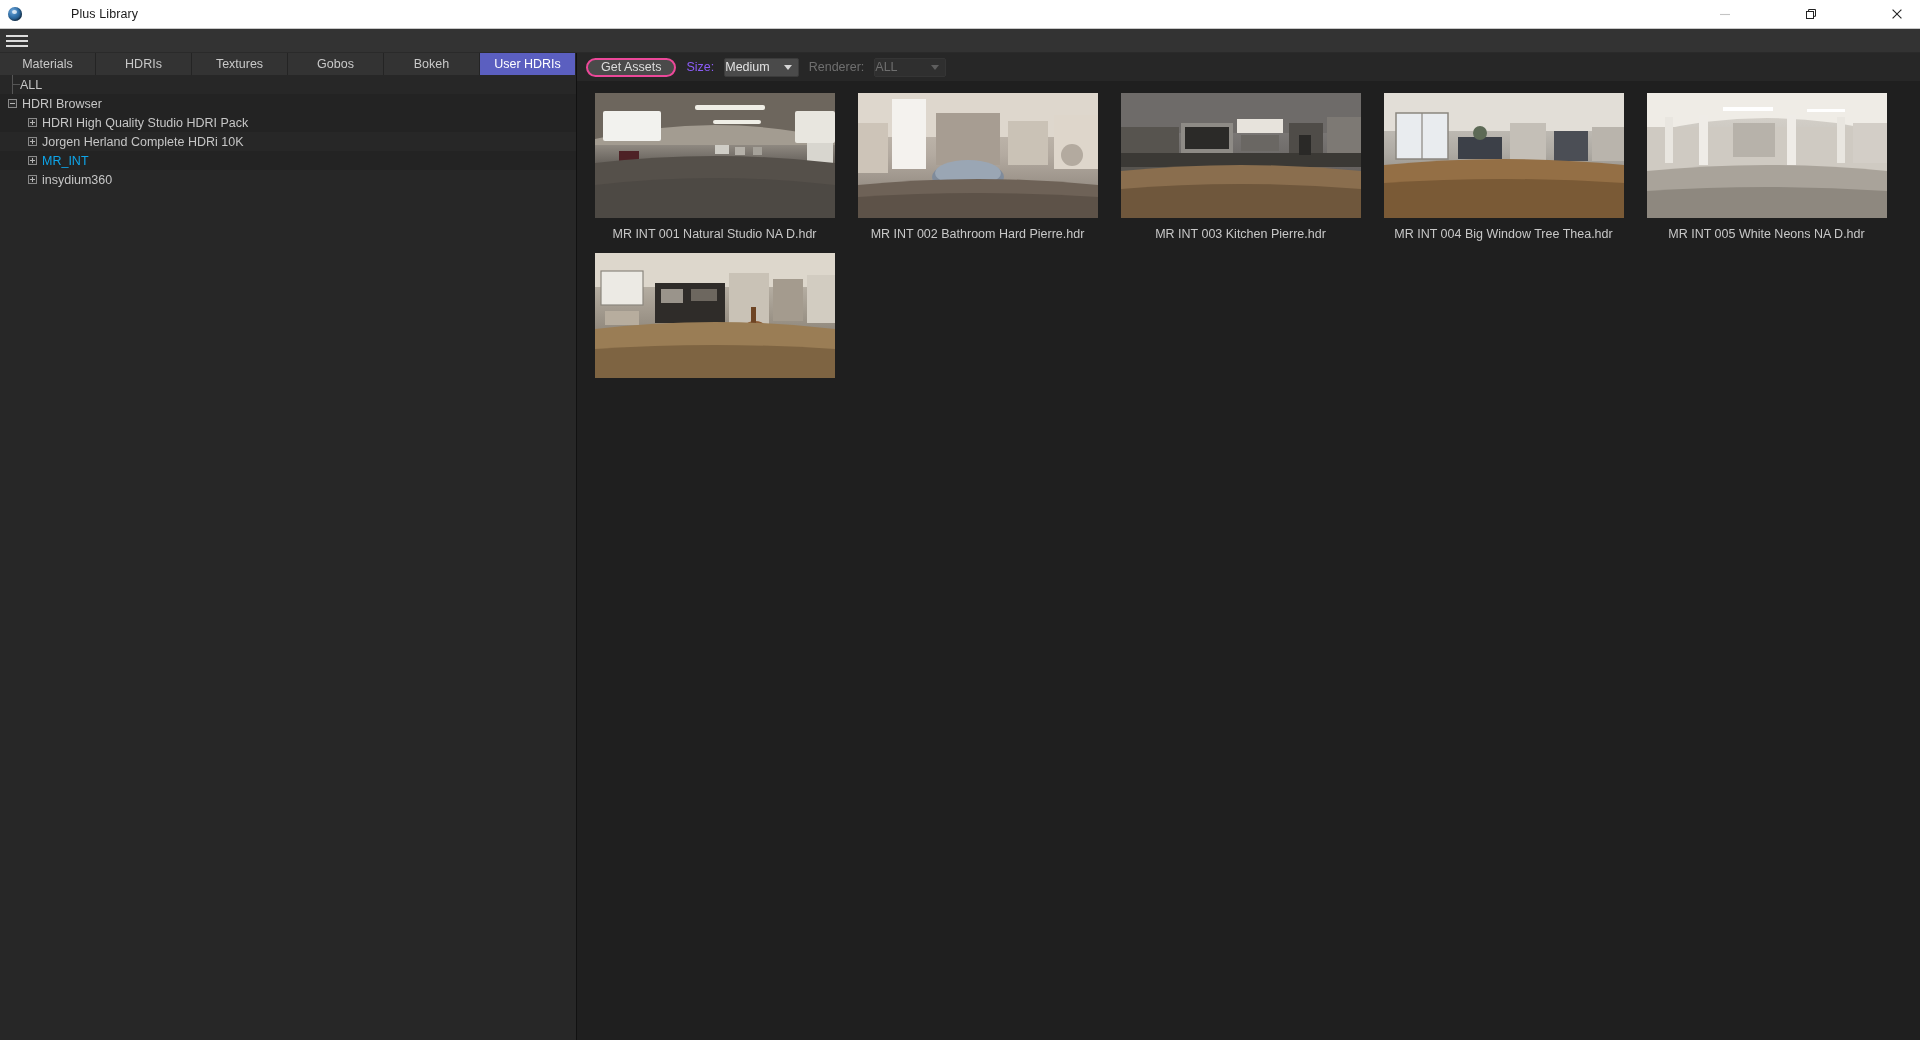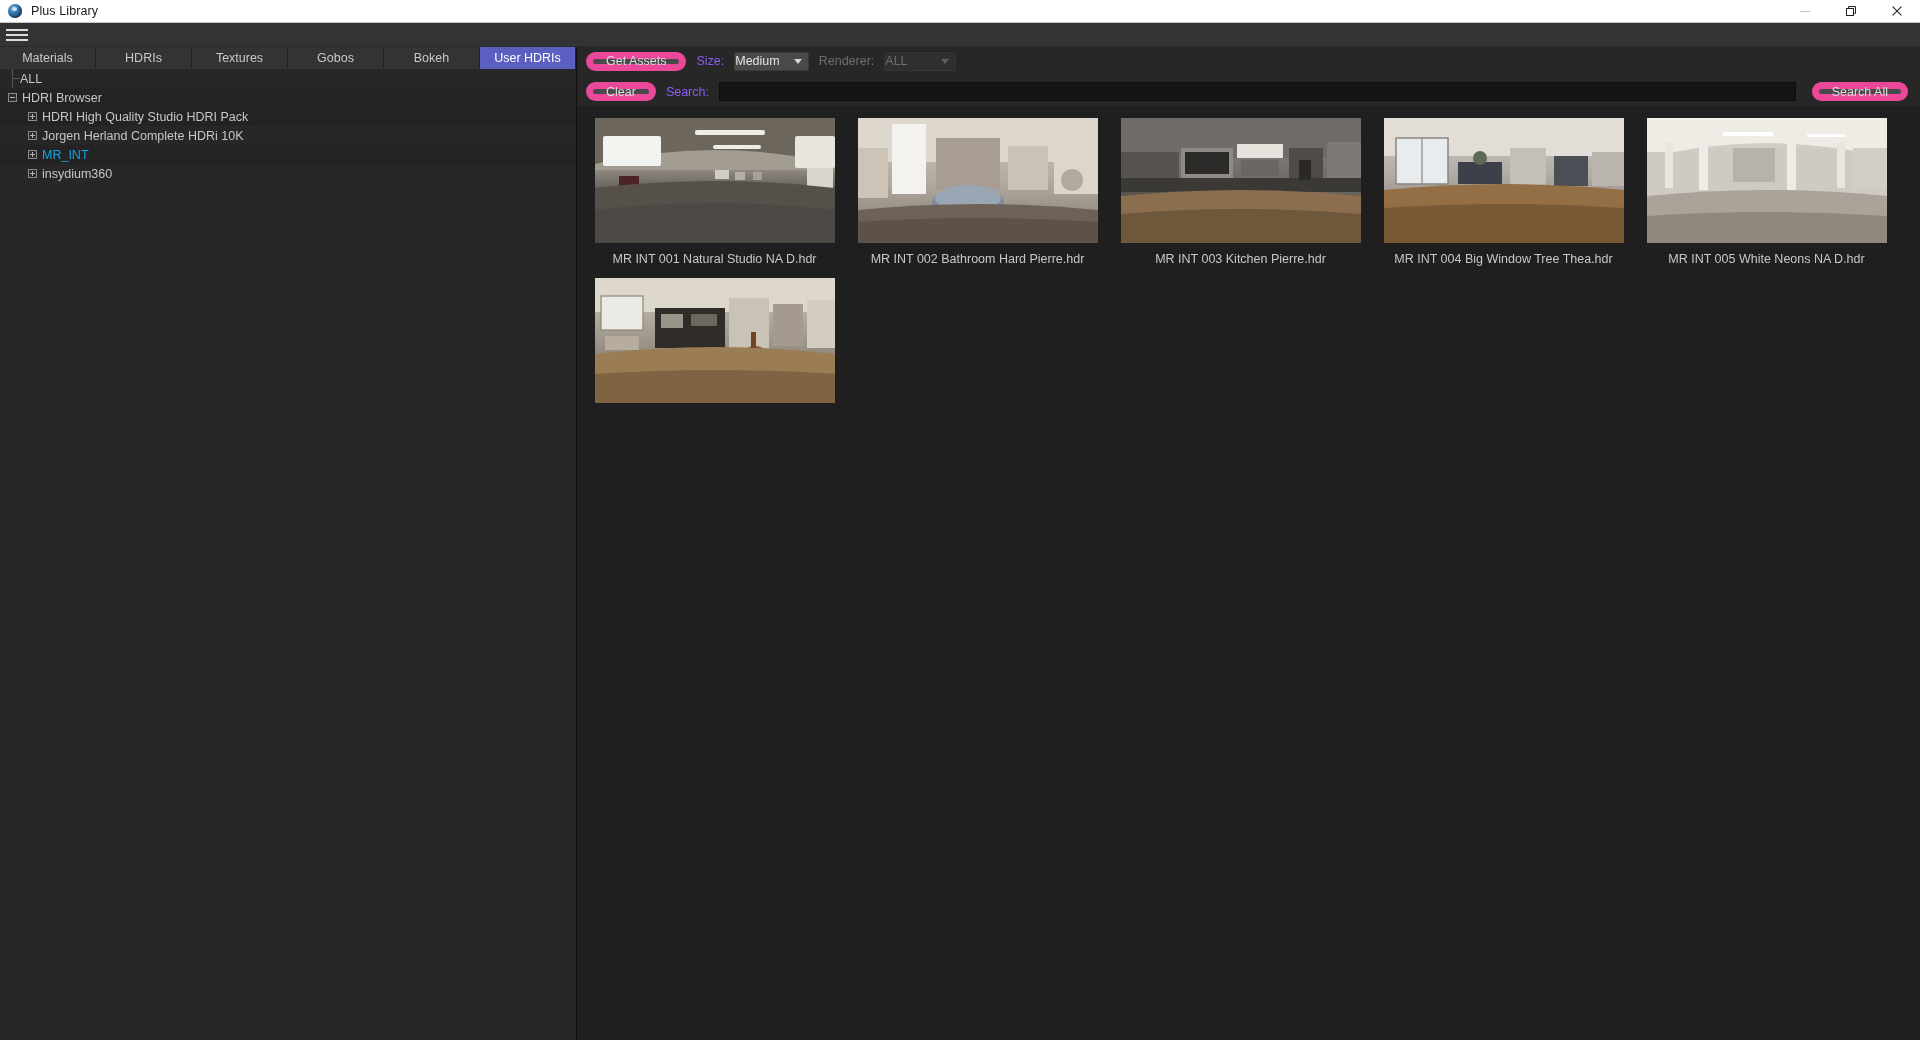--- a/index.html
+++ b/index.html
@@ -5,23 +5,24 @@
   * { box-sizing: border-box; margin: 0; padding: 0; }
   html, body {
     width: 1920px; height: 1040px;
     background: #1e1e1e;
     font-family: "Liberation Sans", sans-serif;
     overflow: hidden;
   }
 
   
   .titlebar {
-    height: 23px; background: #ffffff;
+    height: 29px; background: #ffffff;
     display: flex; align-items: center;
     border-bottom: 1px solid #c8c8c8;
+    gap: 40px;
   }
   .tb-icon { width: 16px; height: 16px; margin-left: 7px; margin-right: 8px; position: relative; }
   .tb-icon .ball {
     position:absolute; inset:1px;
     border-radius:50%;
     background: radial-gradient(circle at 35% 30%, #6fa8dc 0%, #2f6fa8 45%, #1b3f63 100%);
     box-shadow: inset -1px -1px 2px rgba(0,0,0,.5);
   }
   .tb-icon .ball:after{
     content:""; position:absolute; left:4px; top:3px; width:5px; height:4px;
@@ -107,21 +108,21 @@
   .toolrow {
     height: 28px; display:flex; align-items:center; gap: 10px;
     padding-left: 9px; background:#272727;
   }
   .toolrow2 { height: 31px; background:#272727; padding-top:2px;}
   .pill {
     height: 19px; min-width: 64px; padding: 0 13px;
     border-radius: 10px; background: #4a4a4a;
     display:flex; align-items:center; justify-content:center;
     font-size: 12.5px; color:#dcdcdc;
-    border: 7px solid #ec4899;
+    border: 2px solid #ec4899;
   }
   .lbl { font-size:12.5px; color:#8b5cf6; }
   .lbl.dim { color:#6f6f6f; }
   .combo {
     height: 19px; background:#4a4a4a; border:1px solid #3b3b3b;
     display:flex; align-items:center; padding: 0 6px 0 0; gap: 14px;
     font-size: 12.5px; color:#e2e2e2; min-width: 66px; border-radius:2px;
   }
   .combo.dim { background:#2f2f2f; color:#6f6f6f; border-color:#353535; min-width: 72px;}
   .caret {
@@ -259,28 +260,20 @@
         <span>Medium</span>
         <span class="caret"></span>
       </div>
       <div class="lbl dim">Renderer:</div>
       <div class="combo dim">
         <span>ALL</span>
         <span class="caret"></span>
       </div>
     </div>
 
-    <div class="toolrow toolrow2">
-      <div class="pill">Clear</div>
-      <div class="lbl">Search:</div>
-      <div class="searchfield">
-        <input type="text" id="search-input" placeholder="" style="">
-      </div>
-      <div class="pill" style="margin-right:12px;">Search All</div>
-    </div>
 
     <div class="grid" id="grid">
         <div class="cell">
           <div class="thumb">
             <svg class="pano-base" viewBox="0 0 240 125" preserveAspectRatio="none" width="240" height="125">
               <defs>
                 <linearGradient id="gA" x1="0" y1="0" x2="0" y2="1">
         <stop offset="0%" stop-color="#b9b2a6"></stop>
                   <stop offset="42%" stop-color="#8e8880"></stop>
         <stop offset="55%" stop-color="#6a655f"></stop>

